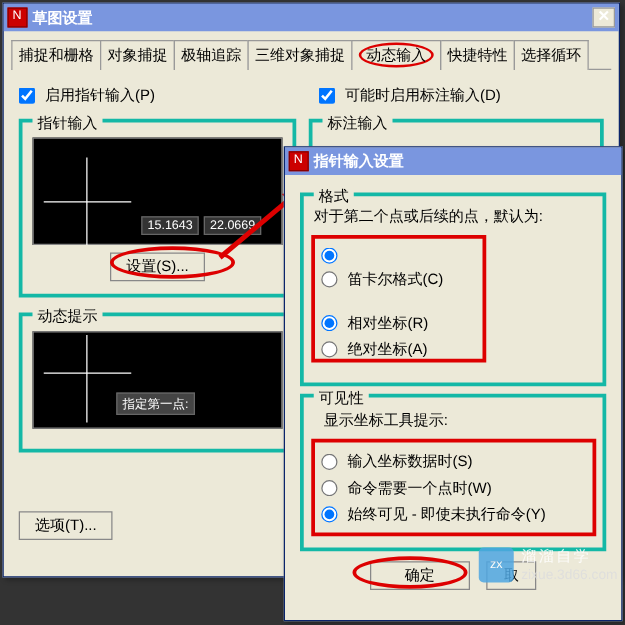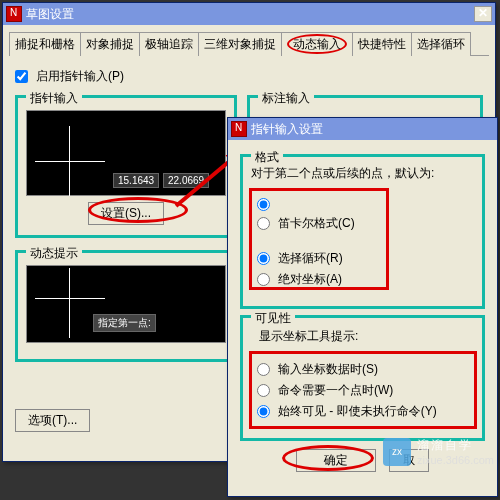--- a/index.html
+++ b/index.html
@@ -2,21 +2,21 @@
 <html><head>
 <meta charset="utf-8">
 <style>
 * { box-sizing: border-box; margin: 0; padding: 0; font-family: "Microsoft YaHei", SimSun, sans-serif; font-size: 12px; }
 body { background: #333; width: 500px; height: 500px; overflow: hidden; position: relative; }
 
 .dialog { position: absolute; background: #ece9d8; border: 1px solid #0a246a; box-shadow: 2px 2px 4px rgba(0,0,0,.3); }
 .titlebar { background: #7a96df; color: #fff; height: 22px; display: flex; align-items: center; padding: 0 3px; }
 .titlebar .icon { width: 16px; height: 16px; background: #c00; border: 1px solid #800; margin-right: 4px; position: relative; }
 .titlebar .icon::before { content:"N"; color:#fff; font-size:10px; position:absolute; left:3px; top:0;}
-.titlebar .title { flex: 1; font-weight: normal; font-size: 12px; }
+.titlebar .title { flex: 1; font-weight: bold; font-size: 12px; }
 .closebtn { width: 18px; height: 16px; background: #ece9d8; border: 1px solid #999; text-align: center; line-height: 13px; cursor: pointer; font-weight:bold;}
 .tabs { display: flex; margin: 6px 6px 0 6px; border-bottom: 1px solid #999; flex-wrap: nowrap; }
 .tab { padding: 3px 5px; border: 1px solid #999; border-bottom: none; background: #ece9d8; margin-right: -1px; white-space: nowrap; cursor: pointer; position:relative; top:1px;}
 .tab.active { background: #ece9d8; z-index:2; }
 .tab-ellipse { border: 2px solid #d00; border-radius: 50%; padding: 1px 4px; }
 .pane { padding: 8px 12px; }
 .row { margin: 4px 0; display: flex; align-items: center; gap: 4px; }
 input[type=checkbox], input[type=radio] { margin-right: 4px; }
 .group { border: 3px solid #14b8a6; margin: 6px 0; padding: 8px 8px 10px 8px; position: relative; }
 .group > .legend { position: absolute; top: -8px; left: 8px; background: #ece9d8; padding: 0 4px; }
@@ -52,20 +52,24 @@
     <div class="tab">三维对象捕捉</div>
     <div class="tab active"><span class="tab-ellipse">动态输入</span></div>
     <div class="tab">快捷特性</div>
     <div class="tab">选择循环</div>
   </div>
   <div class="pane">
     <div style="display:flex; gap:20px;">
       <label class="row" style="width:220px;">
         <input type="checkbox" checked="" style="">
         <span>启用指针输入(P)</span>
+      </label>
+      <label class="row">
+        <input type="checkbox" checked="" style="">
+        <span>可能时启用标注输入(D)</span>
       </label>
     </div>
 
     <div style="display:flex; gap:10px;">
       <div class="group" style="width:222px;">
         <div class="legend">指针输入</div>
         <div class="preview">
           <div class="crosshair-h"></div>
             <div class="crosshair-v"></div>
           <div class="coordbox" style="left:86px; top:62px;">15.1643</div>
@@ -117,21 +121,21 @@
         <label class="row">
             <input type="radio" name="fmt" checked="" style="">
           </label>
         <label class="row">
             <input type="radio" name="fmt" style="">
             <span>笛卡尔格式(C)</span>
           </label>
         <div style="height:10px;"></div>
         <label class="row">
             <input type="radio" name="crd" checked="" style="">
-            <span>选择循环(R)</span>
+            <span>相对坐标(R)</span>
           </label>
         <label class="row">
             <input type="radio" name="crd" style="">
             <span>绝对坐标(A)</span>
           </label>
         <div class="red-box" style="left:-2px; top:-2px; width:140px; height:102px;"></div>
       </div>
     </div>
 
     <div class="group">

